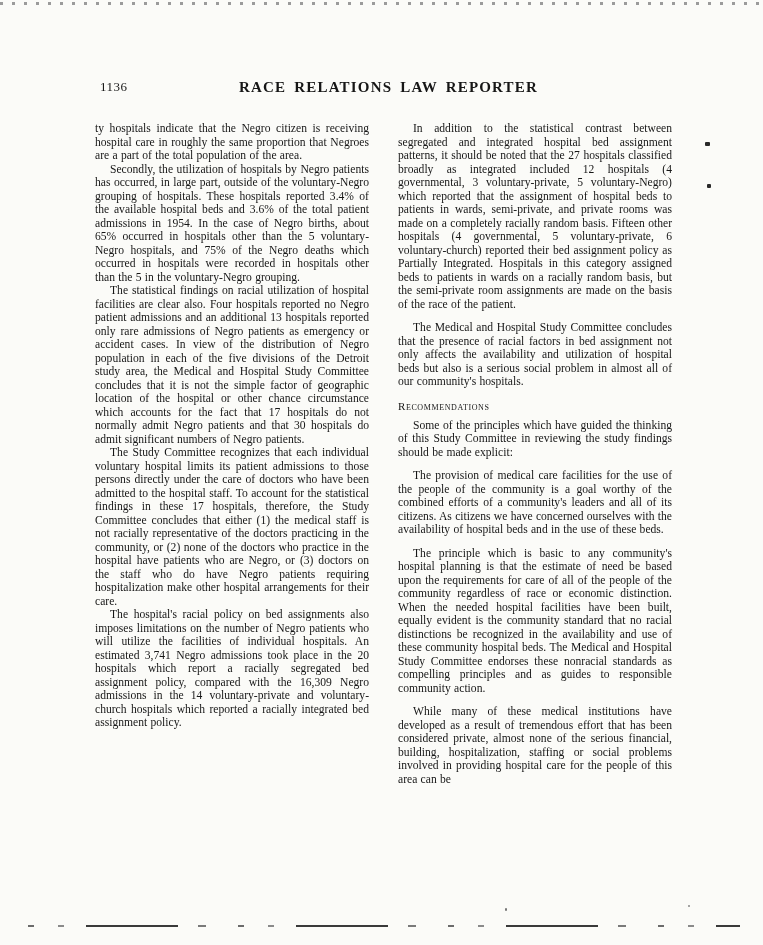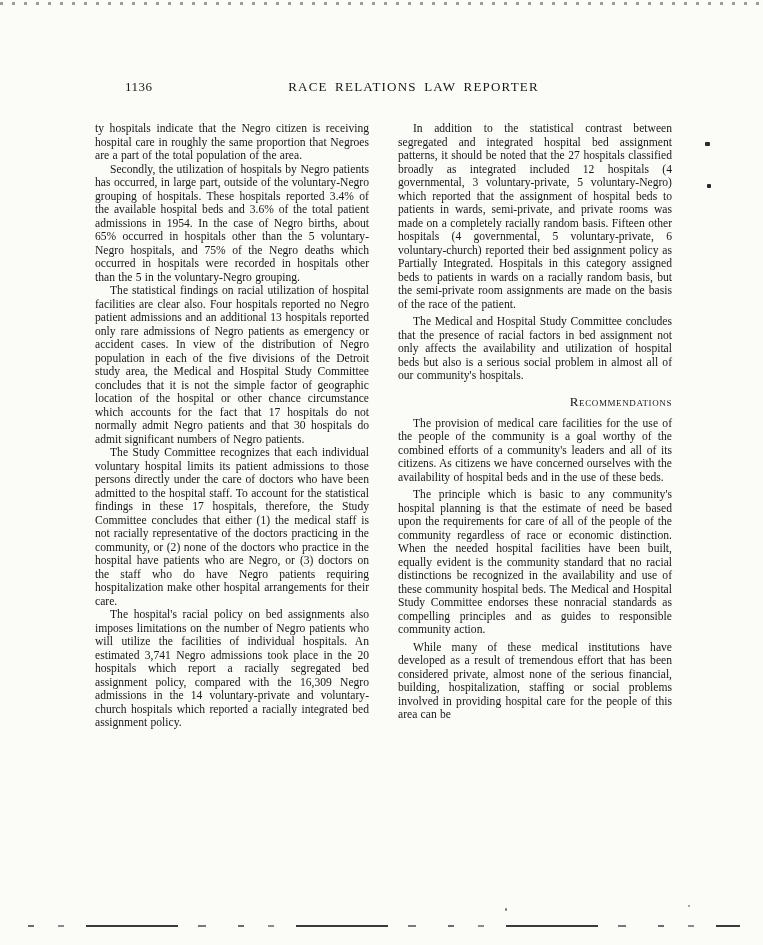--- a/index.html
+++ b/index.html
@@ -17,50 +17,50 @@
   }
   .bottom-edge {
     position: absolute; top: 925px; left: 28px; width: 712px; height: 2px;
     background: repeating-linear-gradient(90deg,
       #6b6b6b 0 6px, transparent 6px 30px,
       #8a8a8a 30px 36px, transparent 36px 58px,
       #3a3a3a 58px 150px, transparent 150px 170px,
       #7a7a7a 170px 178px, transparent 178px 210px);
   }
   .header {
-    position: absolute; top: 79px; left: 95px; width: 575px; height: 18px; margin-left: 25px;
+    position: absolute; top: 79px; left: 95px; width: 575px; height: 18px;
   }
   .page-number {
     position: absolute; left: 5px; top: 0;
     font-size: 13px; letter-spacing: 0.5px;
   }
   .running-title {
     position: absolute; left: 12px; right: 0; top: 0;
-    text-align: center; font-weight: normal;
-    font-size: 13px; letter-spacing: 1.2px;
+    text-align: center; font-weight: bold;
+    font-size: 15px; letter-spacing: 1.2px;
     word-spacing: 3px;
   }
   .columns {
     position: absolute; top: 122px; left: 95px; width: 577px;
     display: flex; gap: 29px;
   }
   .col { width: 278px; }
   p {
     margin: 0; text-align: justify;
     font-size: 11.6px; line-height: 13.5px;
     word-spacing: 0.4px;
   }
   p.indent { text-indent: 15px; }
   p.italic { }
-  p.spaced { margin-top: 4px; }
+  p.spaced { margin-top: 10px; }
   span.it { }
   .section-heading {
-    text-align: right;
+    text-align: left;
     font-variant: small-caps;
-    font-size: 13px;
+    font-size: 11px;
     letter-spacing: 0.6px;
     margin: 11px 0 7px 0;
   }
   .speck { position: absolute; background: #2a2a2a; border-radius: 1px; }
   .speck-1 { left: 705px; top: 142px; width: 5px; height: 4px; }
   .speck-2 { left: 707px; top: 184px; width: 4px; height: 4px; }
   .speck-3 { left: 505px; top: 908px; width: 2px; height: 3px; background: #777; }
   .speck-4 { left: 688px; top: 905px; width: 2px; height: 2px; background: #888; }
 </style>
 </head>
@@ -81,20 +81,21 @@
       <p class="indent"><span>The Study Committee recognizes that each individual voluntary hospital limits its patient admissions to those persons directly under the care of doctors who have been admitted to the hospital staff. To account for the statistical findings in these 17 hospitals, therefore, the Study Committee concludes that either (1) the medical staff is not racially representative of the doctors practicing in the community, or (2) none of the doctors who practice in the hospital have patients who are Negro, or (3) doctors on the staff who do have Negro patients requiring hospitalization make other hospital arrangements for their care.</span></p>
       <p class="indent"><span>The hospital's racial policy on bed assignments also imposes limitations on the number of Negro patients who will utilize the facilities of individual hospitals. An estimated 3,741 Negro admissions took place in the 20 hospitals which report a racially segregated bed assignment policy, compared with the 16,309 Negro admissions in the 14 voluntary-private and voluntary-church hospitals which reported a racially integrated bed assignment policy.</span></p>
     </div>
   <div class="col">
     <div id="right-top">
         <p class="indent"><span>In addition to the statistical contrast between </span><span class="it">segregated</span><span> and </span><span class="it">integrated</span><span> hospital bed assignment patterns, it should be noted that the 27 hospitals classified broadly as </span><span class="it">integrated</span><span> included 12 hospitals (4 governmental, 3 voluntary-private, 5 voluntary-Negro) which reported that the assignment of hospital beds to patients in wards, semi-private, and private rooms was made on a completely racially random basis. Fifteen other hospitals (4 governmental, 5 voluntary-private, 6 voluntary-church) reported their bed assignment policy as Partially Integrated. Hospitals in this category assigned beds to patients in wards on a racially random basis, but the semi-private room assignments are made on the basis of the race of the patient.</span></p>
         <p class="indent  spaced"><span>The Medical and Hospital Study Committee concludes that the presence of racial factors in bed assignment not only affects the availability and utilization of hospital beds but also is a serious social problem in almost all of our community's hospitals.</span></p>
       </div>
     <div class="section-heading">Recommendations</div>
     <div id="right-bottom">
+        <p class="indent"><span>Some of the principles which have guided the thinking of this Study Committee in reviewing the study findings should be made explicit:</span></p>
         <p class="indent italic spaced"><span>The provision of medical care facilities for the use of the people of the community is a goal worthy of the combined efforts of a community's leaders and all of its citizens. As citizens we have concerned ourselves with the availability of hospital beds and in the use of these beds.</span></p>
         <p class="indent italic spaced"><span>The principle which is basic to any community's hospital planning is that the estimate of need be based upon the requirements for care of all of the people of the community regardless of race or economic distinction. When the needed hospital facilities have been built, equally evident is the community standard that no racial distinctions be recognized in the availability and use of these community hospital beds. The Medical and Hospital Study Committee endorses these nonracial standards as compelling principles and as guides to responsible community action.</span></p>
         <p class="indent italic spaced"><span>While many of these medical institutions have developed as a result of tremendous effort that has been considered private, almost none of the serious financial, building, hospitalization, staffing or social problems involved in providing hospital care for the people of this area can be</span></p>
       </div>
   </div>
 </div>
 
 <div class="speck speck-1"></div>
 <div class="speck speck-2"></div>
 <div class="speck speck-3"></div>

